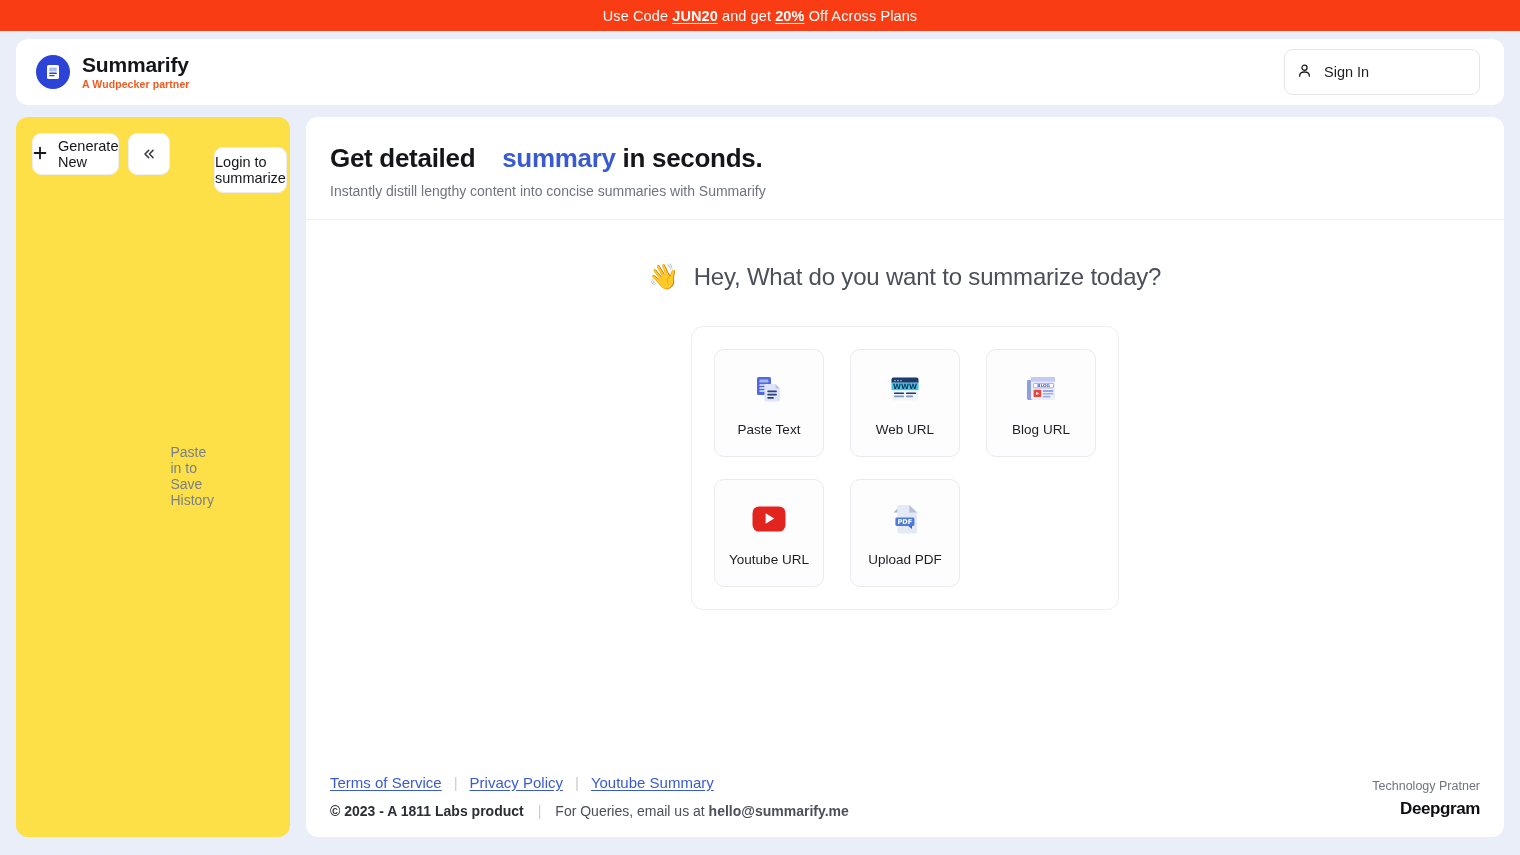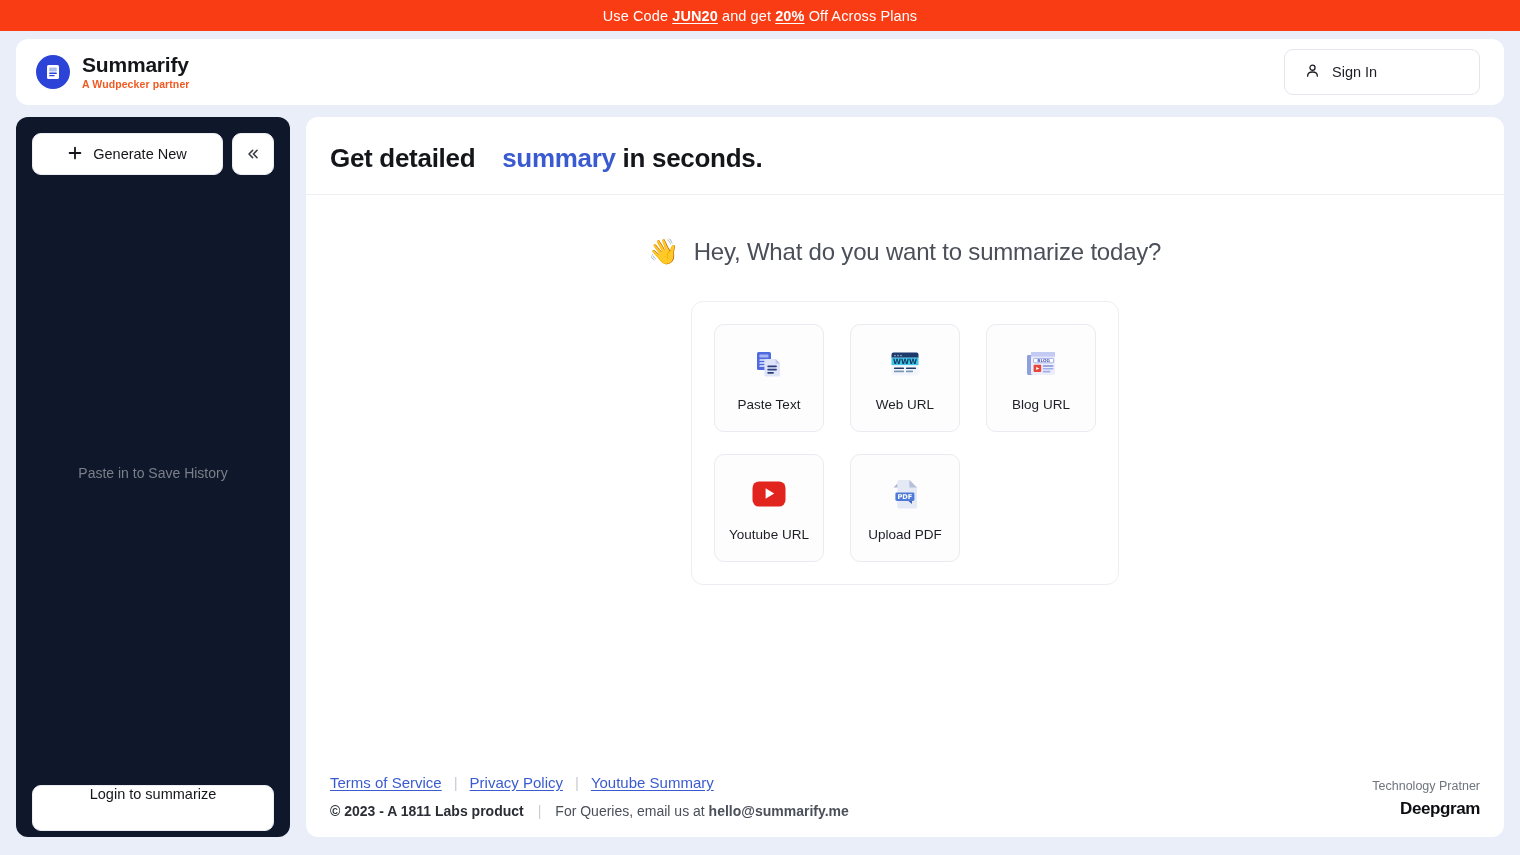--- a/index.html
+++ b/index.html
@@ -32,31 +32,31 @@
   .brand-logo {
     width: 34px; height: 34px; border-radius: 50%;
     background: #2b43d6; display: flex; align-items: center; justify-content: center;
     flex: 0 0 34px;
   }
   .brand-text { display: flex; flex-direction: column; gap: 1px; }
   .brand-name { font-size: 21px; font-weight: 700; color: #15161a; letter-spacing: -.2px; line-height: 1.05; }
   .brand-sub { font-size: 10.5px; font-weight: 700; color: #f05a22; letter-spacing: .1px; }
   .signin-btn {
     width: 196px; height: 46px; border: 1px solid #e4e6ec; border-radius: 9px;
-    background: #fff; display: flex; align-items: center; gap: 12px; padding-left: 20px;
+    background: #fff; display: flex; align-items: center; gap: 12px; padding-left: 12px;
     font-size: 14.5px; color: #1d1f25; cursor: pointer;
   }
 
   
   .body-wrap { flex: 1; display: flex; gap: 16px; padding: 12px 16px 18px 16px; min-height: 0; }
 
   
   .sidebar {
-    width: 274px; flex: 0 0 274px; background: #0f172a; border-radius: 12px;
-    display: flex; flex-direction: column; padding: 16px 16px 6px 16px;
+    width: 274px; flex: 0 0 274px; background: #fde047; border-radius: 12px;
+    display: flex; flex-direction: row; padding: 16px 16px 18px 16px;
   }
   .side-top { display: flex; gap: 9px; }
   .gen-btn {
     flex: 1; height: 42px; border: 1px solid #ececf1; border-radius: 9px; background: #fff;
     display: flex; align-items: center; justify-content: center; gap: 11px;
     font-size: 14.5px; color: #15161a; cursor: pointer;
   }
   .collapse-btn {
     width: 42px; height: 42px; border: 1px solid #ececf1; border-radius: 9px; background: #fff;
     display: flex; align-items: center; justify-content: center;
@@ -70,21 +70,21 @@
   }
   .upgrade-text { font-size: 14px; line-height: 1.45; color: #3a5bd0; text-align: center; }
   .upgrade-btn {
     width: 100%; height: 44px; border: none; border-radius: 7px; background: #f93c13; color: #fff;
     display: flex; align-items: center; justify-content: center; gap: 10px;
     font-size: 15px; cursor: pointer;
   }
   .login-btn {
     margin-top: 14px; width: 100%; height: 46px; border: 1px solid #ececf1; border-radius: 9px;
     background: #fff; font-size: 14.5px; color: #15161a; cursor: pointer;
-    display: flex; align-items: flex-start; justify-content: center;
+    display: flex; align-items: center; justify-content: center;
   }
 
   
   .main { flex: 1; background: #fff; border-radius: 12px; display: flex; flex-direction: column; min-width: 0; }
   .main-head { padding: 26px 24px 20px 24px; border-bottom: 1px solid #eef0f4; }
   .main-title { font-size: 26px; font-weight: 700; color: #15161a; letter-spacing: -.3px; }
   .main-title .accent { color: #3a5bd0; margin-left: 20px; }
   .main-sub { margin-top: 9px; font-size: 14px; color: #6f747e; }
 
   .main-body { flex: 1; display: flex; flex-direction: column; align-items: center; padding-top: 42px; }
@@ -182,20 +182,21 @@
 
 
       <div class="login-btn">
         <span>Login to summarize</span>
       </div>
     </div>
 
     <div class="main">
       <div class="main-head">
         <div class="main-title"><span>Get detailed </span><span class="accent">summary</span><span> in seconds.</span></div>
+        <div class="main-sub">Instantly distill lengthy content into concise summaries with Summarify</div>
       </div>
 
       <div class="main-body">
         <div class="greeting">
           <span class="emoji">👋</span>
           <span>Hey, What do you want to summarize today?</span>
         </div>
 
         <div class="cards-panel">
 

